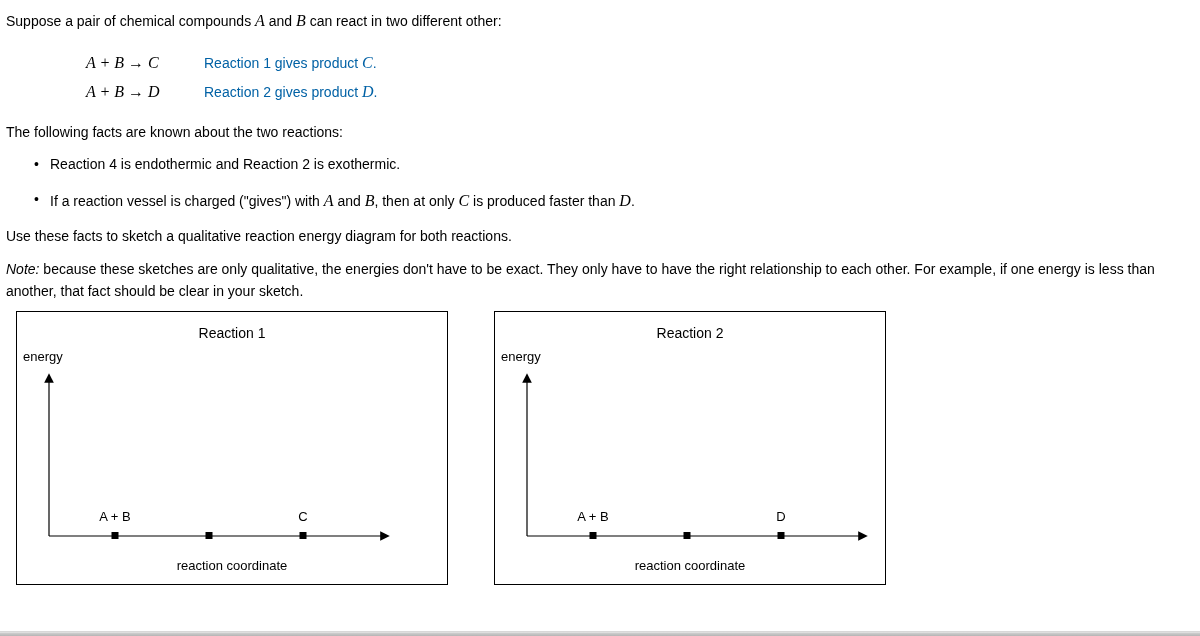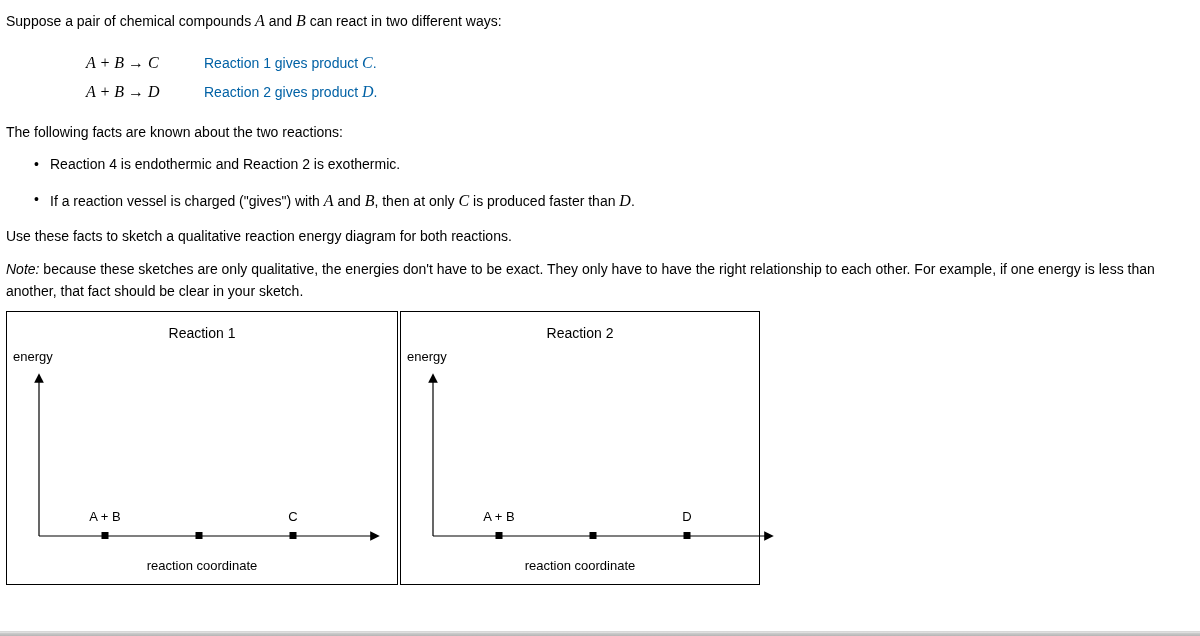--- a/index.html
+++ b/index.html
@@ -84,24 +84,26 @@
     }
     .diagram-box {
       border: 1px solid #000;
       position: relative;
       padding-top: 10px;
       padding-bottom: 8px;
       padding-left: 14px;
       padding-right: 14px;
     }
     .diagram-box.first {
+      width: 432px;
+      margin-left: 10px;
+    }
+    .diagram-box.second {
       width: 392px;
-    }
-    .diagram-box.second {
-      width: 360px;
+      margin-left: 44px;
     }
     .diagram-title {
       text-align: center;
       font-size: 14px;
       margin-bottom: 2px;
     }
     .energy-label {
       font-size: 13px;
       margin-left: -8px;
     }
@@ -143,21 +145,21 @@
       background: linear-gradient(to bottom, #e9e9e9 0, #c8c8c8 40%, #b5b5b5 100%);
       border-top: 1px solid #d8d8d8;
     }
   </style>
 </head>
 <body>
 
 <div class="content">
 
   <p class="intro">
-    <span>Suppose a pair of chemical compounds </span><span class="mathvar">A</span><span> and </span><span class="mathvar">B</span><span> can react in two different ways:</span>
+    <span>Suppose a pair of chemical compounds </span><span class="mathvar">A</span><span> and </span><span class="mathvar">B</span><span> can react in two different other:</span>
   </p>
 
   <div class="equations-block">
     <table>
       <tbody>
           <tr>
         <td class="eq-cell">
           <span>A + B</span>
           <span class="arrow">→</span>
           <span>C</span>

